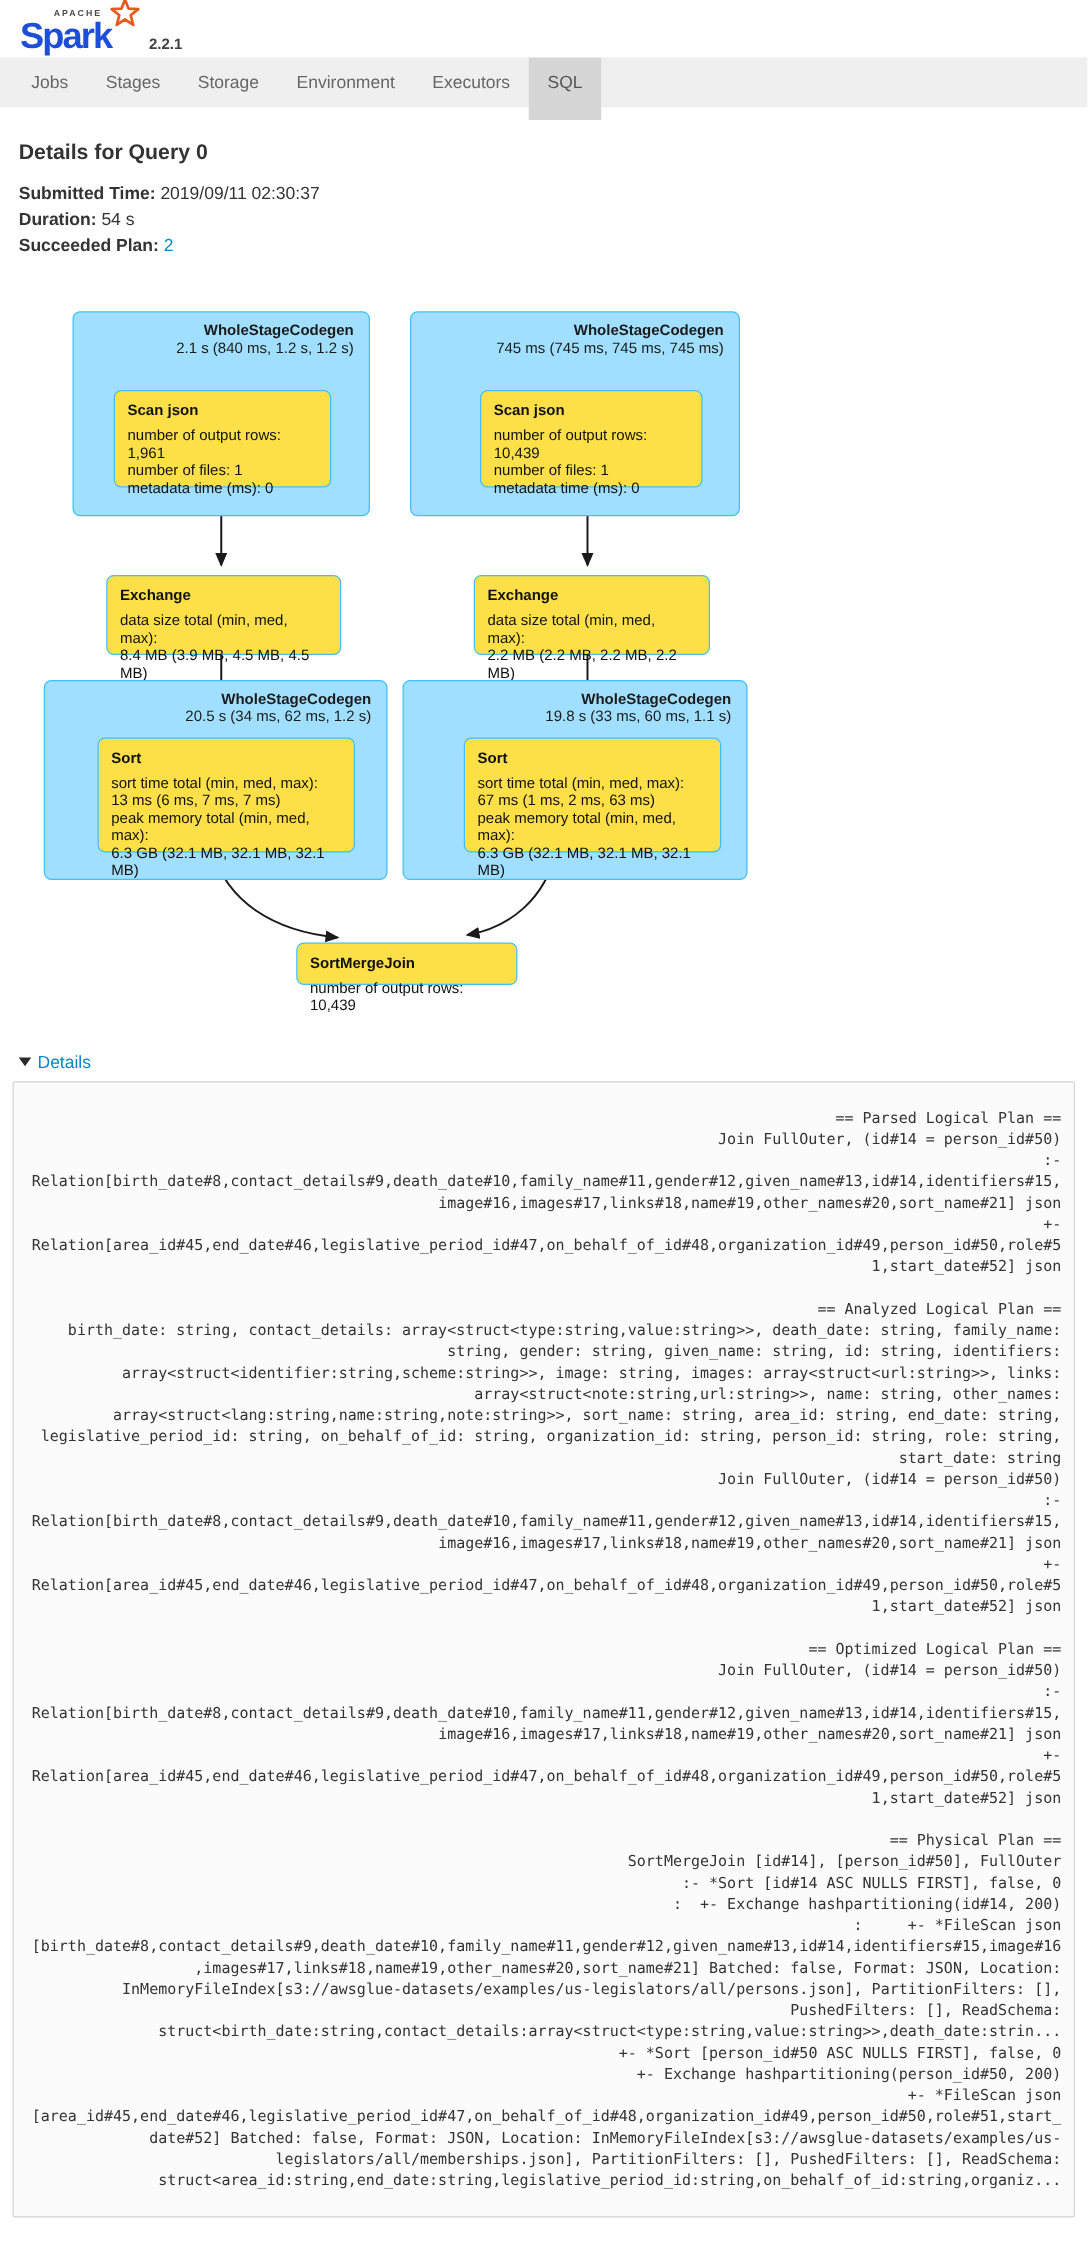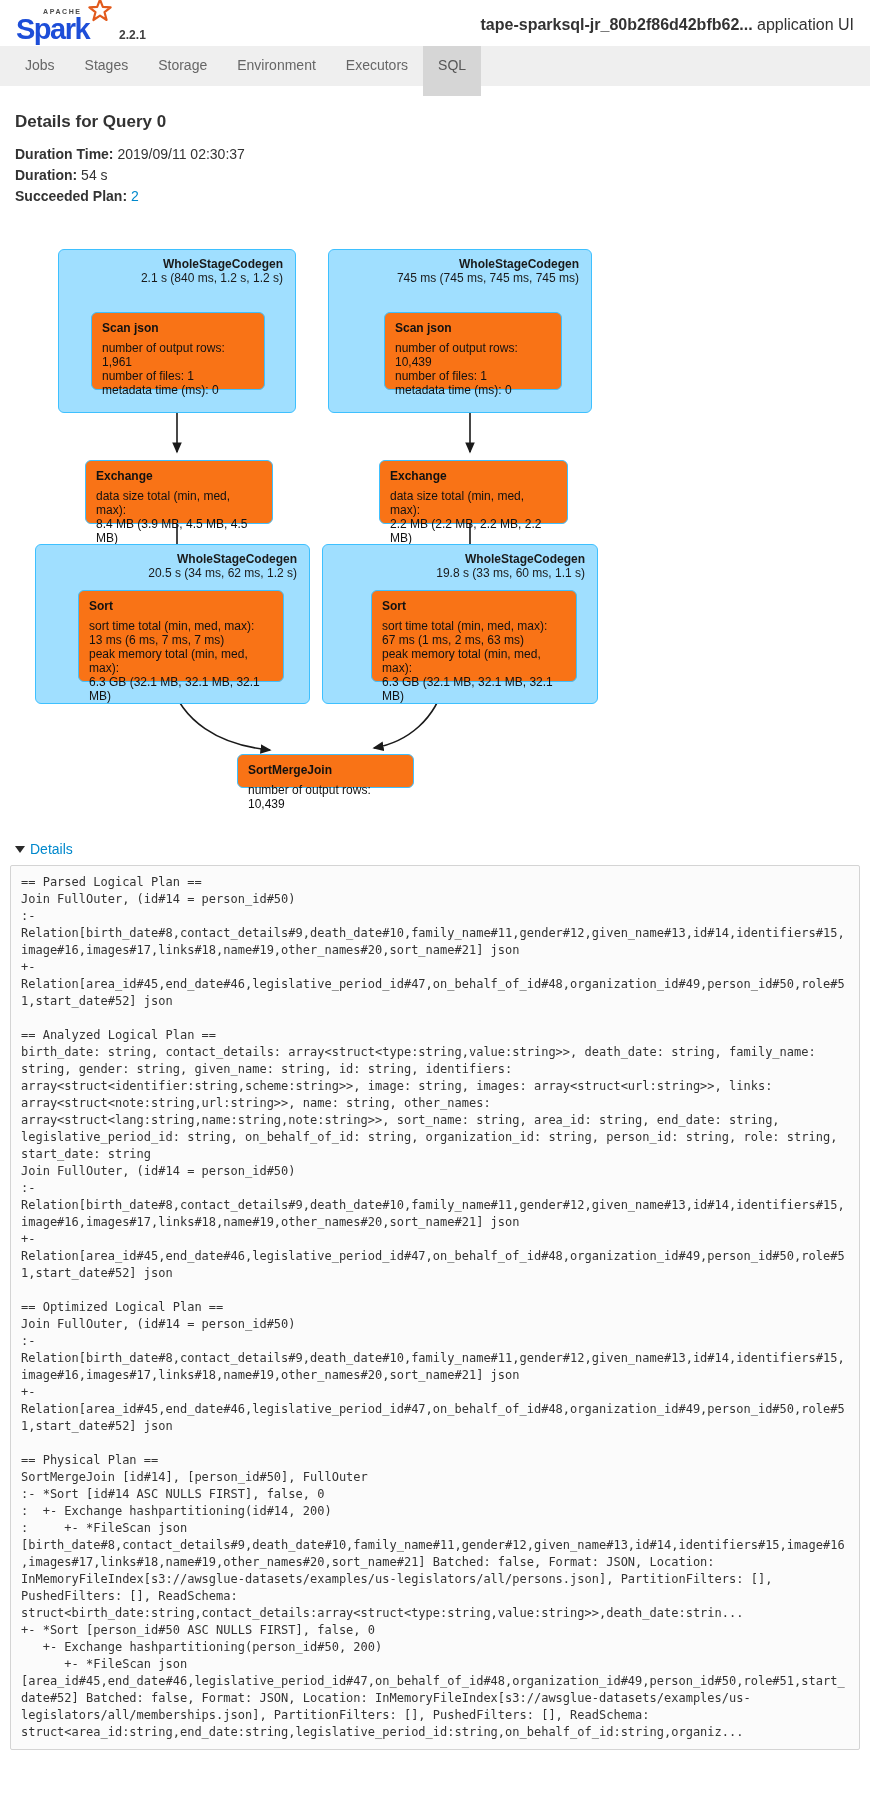--- a/index.html
+++ b/index.html
@@ -27,65 +27,62 @@
   .meta { margin:0 5px; line-height:21px; }
   .meta b { font-weight:bold; }
   .meta a { color:#0088cc; text-decoration:none; cursor:pointer; }
 
   
   .dag { position:relative; width:850px; height:600px; margin-top:12px; }
   .edges { position:absolute; left:0; top:0; }
   .cluster { position:absolute; background:#A0DFFF; border:1px solid #3EC0FF; border-radius:6px; }
   .cluster-label { text-align:right; padding:7px 12px 0; font-size:12px; line-height:14px; color:#1a1a1a; }
   .cluster-name { font-weight:bold; }
-  .node { position:absolute; background:#f97316; border:1px solid #3EC0FF; border-radius:6px; padding:8px 10px; font-size:12px; line-height:14px; color:#111; }
+  .node { position:absolute; background:#fde047; border:1px solid #3EC0FF; border-radius:6px; padding:8px 10px; font-size:12px; line-height:14px; color:#111; }
   .node-name { font-weight:bold; margin-bottom:6px; }
 
   
   .details-toggle { margin:22px 5px 8px; display:flex; align-items:center; gap:5px; font-size:14px; color:#0088cc; cursor:pointer; }
   .arrow-down { width:0; height:0; border-left:5px solid transparent; border-right:5px solid transparent; border-top:7px solid #2a2a2a; }
   .plan { font-family:"DejaVu Sans Mono","Liberation Mono",monospace; font-size:12px; line-height:17px; color:#333;
           white-space:pre-wrap; overflow-wrap:break-word; word-wrap:break-word;
-          background:#fbfbfb; border:1px solid #d4d4d4; border-radius:2px; padding:8px 10px; margin:4px 0 0; }
+          background:#fbfbfb; border:1px solid #d4d4d4; border-radius:2px; padding:20px 10px; margin:4px 0 0;text-align:right; }
 </style>
 </head>
 <body>
 
 <div class="page">
 
   <header class="header">
     <div class="logo">
       <div class="logo-mark">
         <span class="apache-label">APACHE</span>
         <span class="spark-word">Spark</span>
         <svg class="star" width="26" height="26" viewBox="0 0 24 24">
           <path d="M12 1.5 L14.6 8.2 L21.8 8.6 L16.2 13.1 L18.1 20.3 L12 16.2 L5.9 20.3 L7.8 13.1 L2.2 8.6 L9.4 8.2 Z" fill="#ffffff" stroke="#E25A1C" stroke-width="2" stroke-linejoin="round"></path>
         </svg>
       </div>
       <span class="version">2.2.1</span>
     </div>
-    <div class="app-title">
-      <strong>tape-sparksql-jr_80b2f86d42bfb62...</strong><span> application UI</span>
-    </div>
   </header>
 
   <nav class="nav">
     <div class="tab">Jobs</div>
     <div class="tab">Stages</div>
     <div class="tab">Storage</div>
     <div class="tab">Environment</div>
     <div class="tab">Executors</div>
     <div class="tab active">SQL</div>
   </nav>
 
   <main>
     <h1 class="page-title">Details for Query 0</h1>
 
     <div class="meta">
-      <div><b>Duration Time:</b> <span>2019/09/11 02:30:37</span></div>
+      <div><b>Submitted Time:</b> <span>2019/09/11 02:30:37</span></div>
       <div><b>Duration:</b> <span>54 s</span></div>
       <div><b>Succeeded Plan:</b> <a>2</a></div>
     </div>
 
     <div class="dag">
       <svg class="edges" width="850" height="600" viewBox="0 0 850 600">
         <defs>
           <marker id="ah" markerWidth="8" markerHeight="8" refX="6" refY="3" orient="auto">
             <path d="M0,0 L7,3 L0,6 Z" fill="#1a1a1a"></path>
           </marker>

